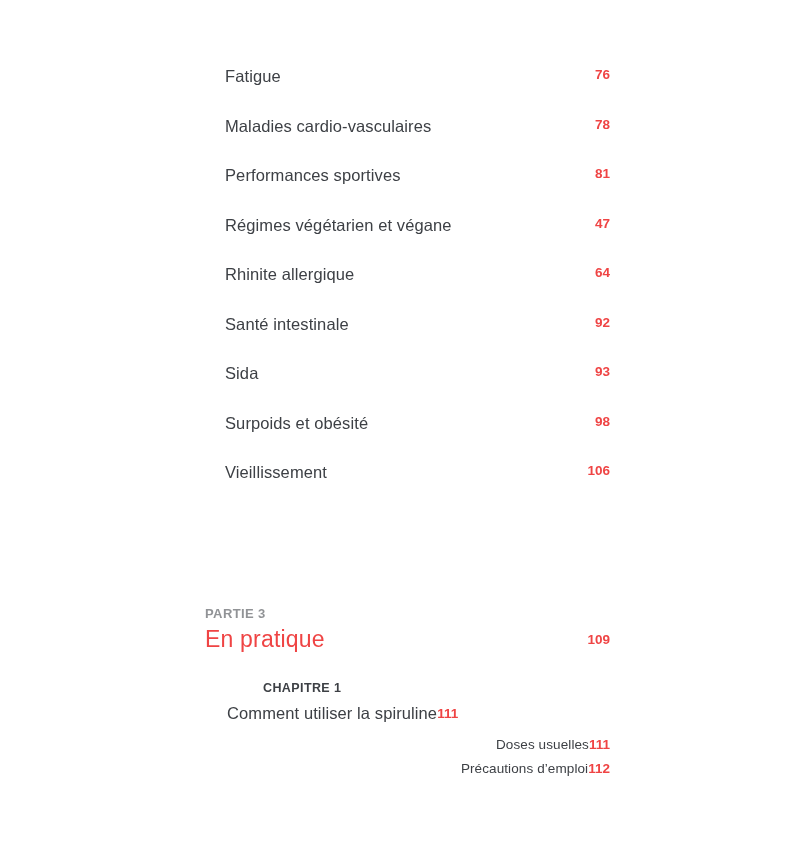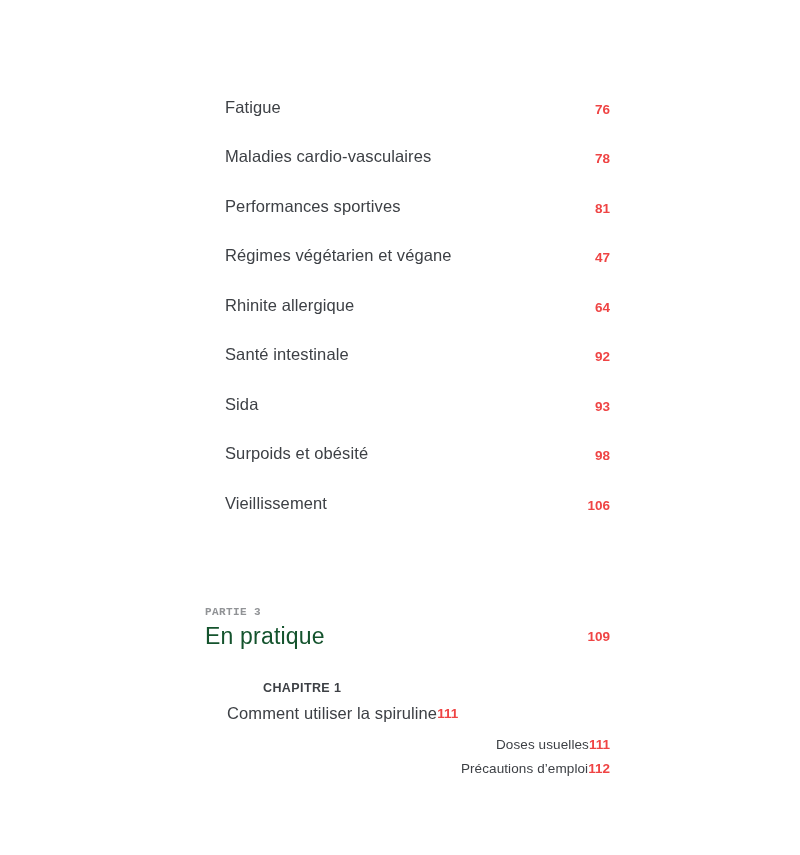--- a/index.html
+++ b/index.html
@@ -18,21 +18,21 @@
 
   .toc-list {
     position: absolute;
     top: 67px;
     left: 205px;
     right: 190px;
   }
   .toc-row {
     height: 49.5px;
     display: flex;
-    align-items: flex-end;
+    align-items: flex-start;
     justify-content: space-between;
   }
   .toc-row .label {
     padding-left: 20px;
     font-size: 16.5px;
     color: #3d4045;
     letter-spacing: 0.1px;
   }
   .pagenum {
     font-size: 13.5px;
@@ -41,36 +41,35 @@
     text-align: right;
   }
 
   .part-section {
     position: absolute;
     top: 606px;
     left: 205px;
     right: 190px;
   }
   .part-kicker {
-    font-size: 11px;
+    font-size: 13px;
     font-weight: bold;
     color: #919396;
     letter-spacing: 0.4px;
     margin-bottom: 5px;
-    font-family: Liberation Mono, monospace;
   }
   .part-title-row {
     display: flex;
     align-items: center;
     justify-content: space-between;
   }
   .part-title {
     font-size: 23px;
     font-weight: normal;
-    color: #14532d;
+    color: #ef4444;
     letter-spacing: 0.2px;
   }
 
   .chapter-section {
     position: absolute;
     top: 681px;
     left: 227px;
     right: 190px;
   }
   .chapter-kicker {

